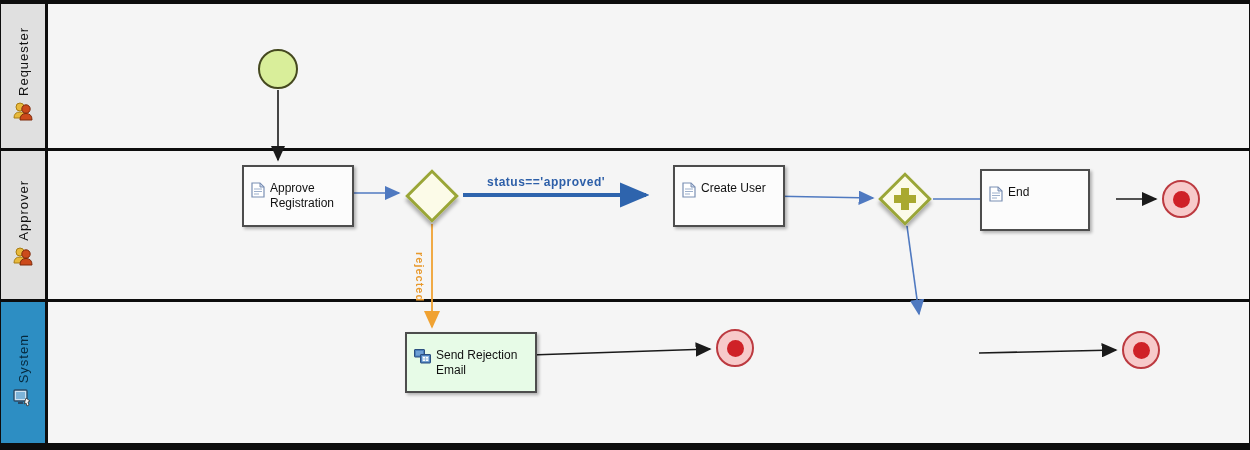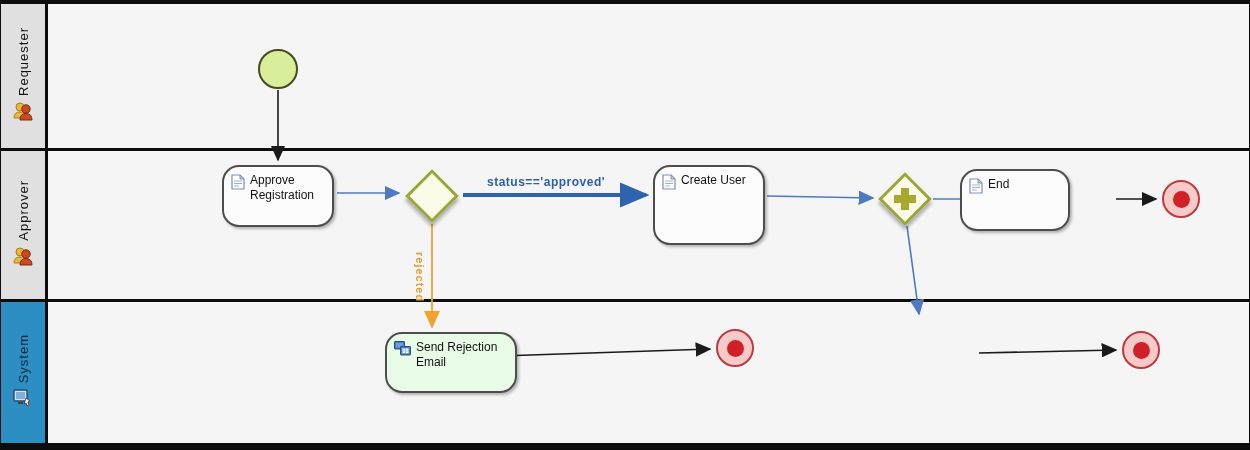--- a/index.html
+++ b/index.html
@@ -42,29 +42,30 @@
     letter-spacing: 1px;
     white-space: nowrap;
   }
   .lane-header.blue .lane-label { color: #06283c; }
 
   
   .task {
     position: absolute;
     background: #fcfcfc;
     border: 2px solid #4d4d4d;
-    border-radius: 17px;
+    border-radius: 0;
     box-shadow: 2px 2px 3px rgba(0,0,0,0.28);
-    padding: 6px 5px 4px 7px;
+    padding: 14px 5px 4px 7px;
     display: flex;
     align-items: flex-start;
     gap: 5px;
     font-size: 12px;
     line-height: 15px;
     color: #111111;
+    margin-left: 20px;
   }
   .task.green { background: #e7fbe7; }
   .task .nicon { flex-shrink: 0; margin-top: 1px; }
 
   .gateway {
     position: absolute;
     width: 38px;
     height: 38px;
     transform: rotate(45deg);
     background: #fcfbe8;
@@ -230,21 +231,21 @@
         <line x1="3" y1="7" x2="11" y2="7" stroke="#9db0cc" stroke-width="1"></line>
         <line x1="3" y1="9.5" x2="11" y2="9.5" stroke="#9db0cc" stroke-width="1"></line>
         <line x1="3" y1="12" x2="8" y2="12" stroke="#9db0cc" stroke-width="1"></line>
       </svg>
     </span>
     <span>Approve Registration</span>
   </div>
 
   <div class="gateway" style="left:413px;top:177px;"></div>
 
-  <div class="task" style="left:653px;top:165px;width:112px;height:80px;">
+  <div class="task" style="left:653px;top:165px;width:112px;height:62px;">
     <span class="nicon">
       <svg width="14" height="16" viewBox="0 0 14 16">
         <path d="M1 1 h8 l4 4 v10 h-12 z" fill="#ffffff" stroke="#7a8fb3" stroke-width="1.2"></path>
         <path d="M9 1 v4 h4 z" fill="#c8d4e8" stroke="#7a8fb3" stroke-width="1"></path>
         <line x1="3" y1="7" x2="11" y2="7" stroke="#9db0cc" stroke-width="1"></line>
         <line x1="3" y1="9.5" x2="11" y2="9.5" stroke="#9db0cc" stroke-width="1"></line>
         <line x1="3" y1="12" x2="8" y2="12" stroke="#9db0cc" stroke-width="1"></line>
       </svg>
     </span>
     <span>Create User</span>

